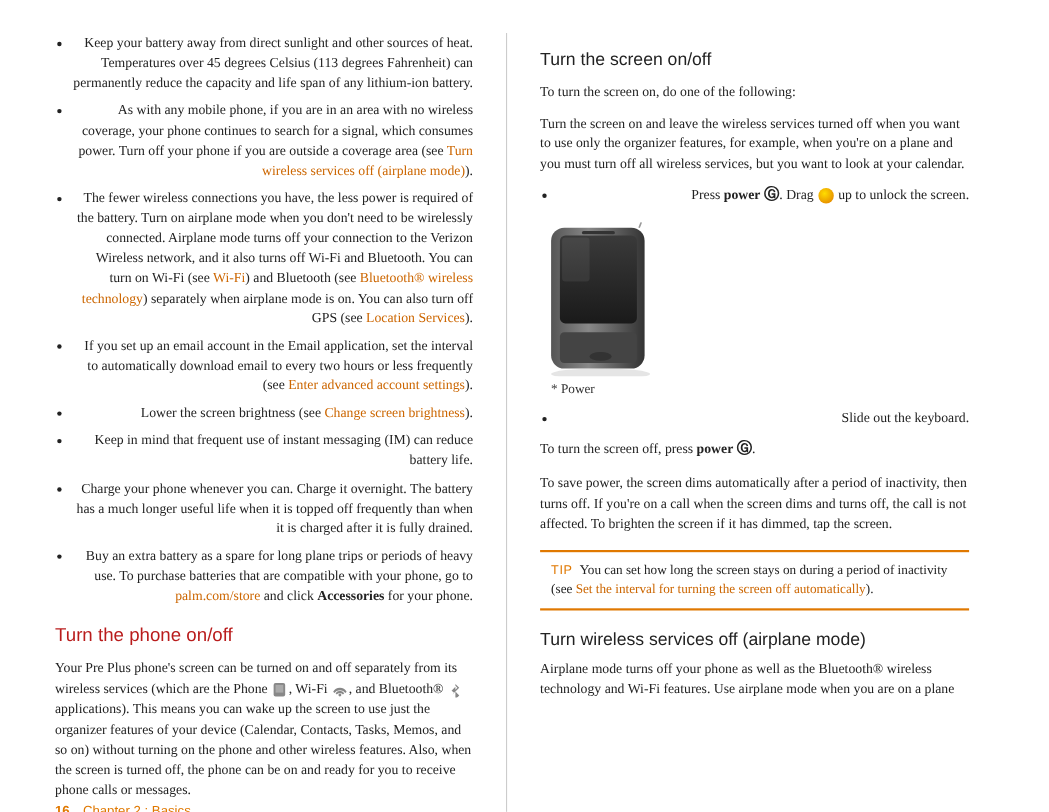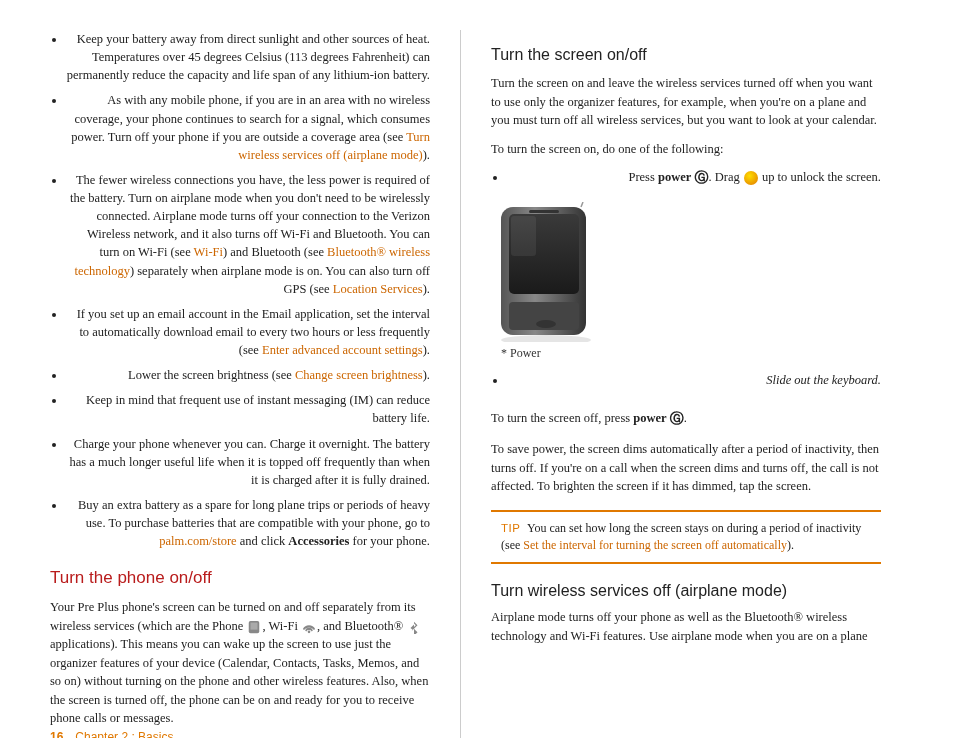--- a/index.html
+++ b/index.html
@@ -230,23 +230,23 @@
         applications). This means you can wake up the screen to use just the organizer features of your device (Calendar, Contacts, Tasks, Memos, and so on) without turning on the phone and other wireless features. Also, when the screen is turned off, the phone can be on and ready for you to receive phone calls or messages.
       </p>
     </div>
 
     <div class="divider"></div>
 
     <div class="right-col">
 
       <h2 class="section-heading-right">Turn the screen on/off</h2>
 
+      <p class="body-text">To turn the screen on, do one of the following:</p>
+
       <p class="body-text">Turn the screen on and leave the wireless services turned off when you want to use only the organizer features, for example, when you're on a plane and you must turn off all wireless services, but you want to look at your calendar.</p>
-
-      <p class="body-text">To turn the screen on, do one of the following:</p>
 
       <ul class="bullets" style="margin-bottom:6px;">
         <li class="press-line">
           Press <strong>power</strong>
           <span class="g-symbol">Ⓖ</span>.
           Drag <span class="orange-circle"></span> up to unlock the screen.
         </li>
       </ul>
 
       <div class="phone-image-container">
@@ -276,21 +276,21 @@
 
           <line x1="90" y1="5" x2="92" y2="0" stroke="#999" stroke-width="1.5"></line>
 
           <rect x="18" y="100" width="70" height="28" rx="4" fill="#444"></rect>
 
           <ellipse cx="55" cy="122" rx="10" ry="4" fill="#333"></ellipse>
         </svg>
         <p class="power-label">* Power</p>
       </div>
 
-      <ul class="bullets" style="margin-bottom:20px;font-style:italic;">
+      <ul class="bullets" style="margin-bottom:10px;">
         <li class="slide-bullet">Slide out the keyboard.</li>
       </ul>
 
       <p class="body-text">
         To turn the screen off, press <strong>power</strong> <span class="g-symbol">Ⓖ</span>.
       </p>
 
       <p class="body-text">To save power, the screen dims automatically after a period of inactivity, then turns off. If you're on a call when the screen dims and turns off, the call is not affected. To brighten the screen if it has dimmed, tap the screen.</p>
 
       <div class="tip-box">

